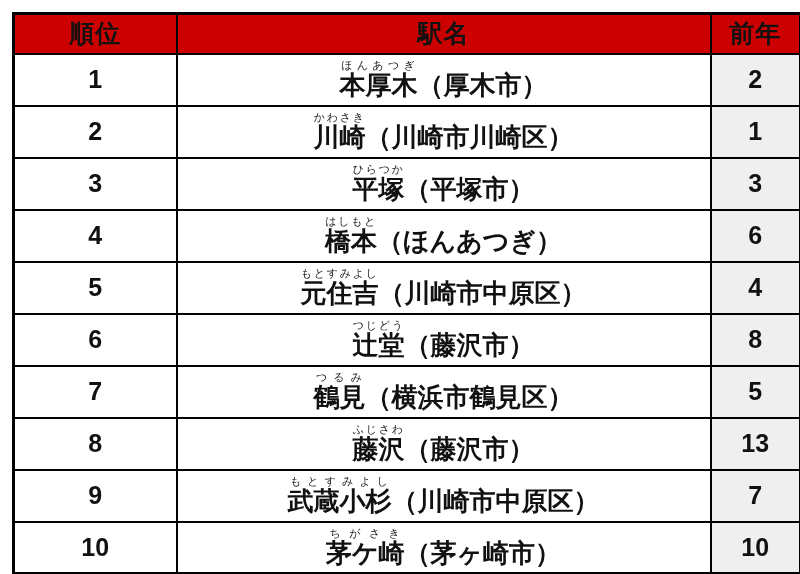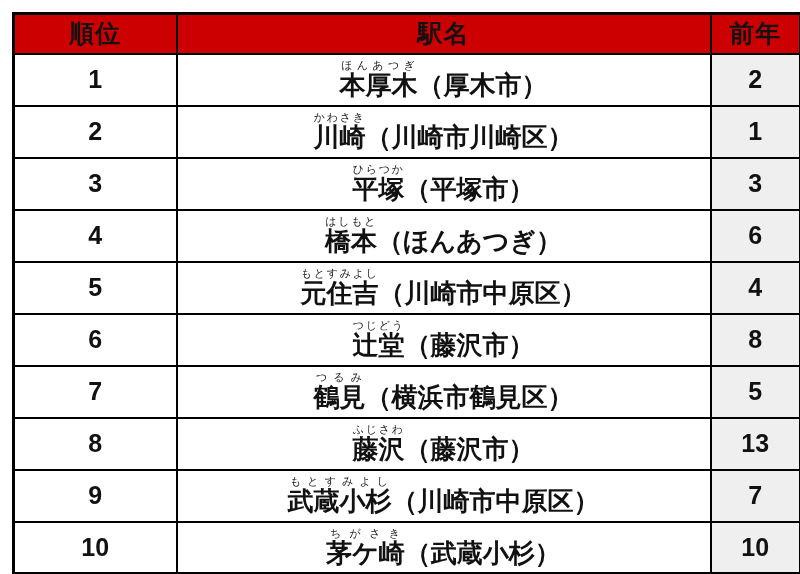--- a/index.html
+++ b/index.html
@@ -140,19 +140,19 @@
     <td class="rank">9</td>
     <td class="station">
       <ruby><span>武蔵小杉</span><rt>もとすみよし</rt></ruby><span class="loc">（川崎市中原区）</span>
     </td>
     <td class="prev">7</td>
   </tr>
 
   <tr>
     <td class="rank">10</td>
     <td class="station">
-      <ruby><span>茅ケ崎</span><rt>ちがさき</rt></ruby><span class="loc">（武蔵小杉）</span>
+      <ruby><span>茅ケ崎</span><rt>ちがさき</rt></ruby><span class="loc">（茅ヶ崎市）</span>
     </td>
     <td class="prev">10</td>
   </tr>
 </tbody>
   </table>
 </div>
 
 </body></html>

